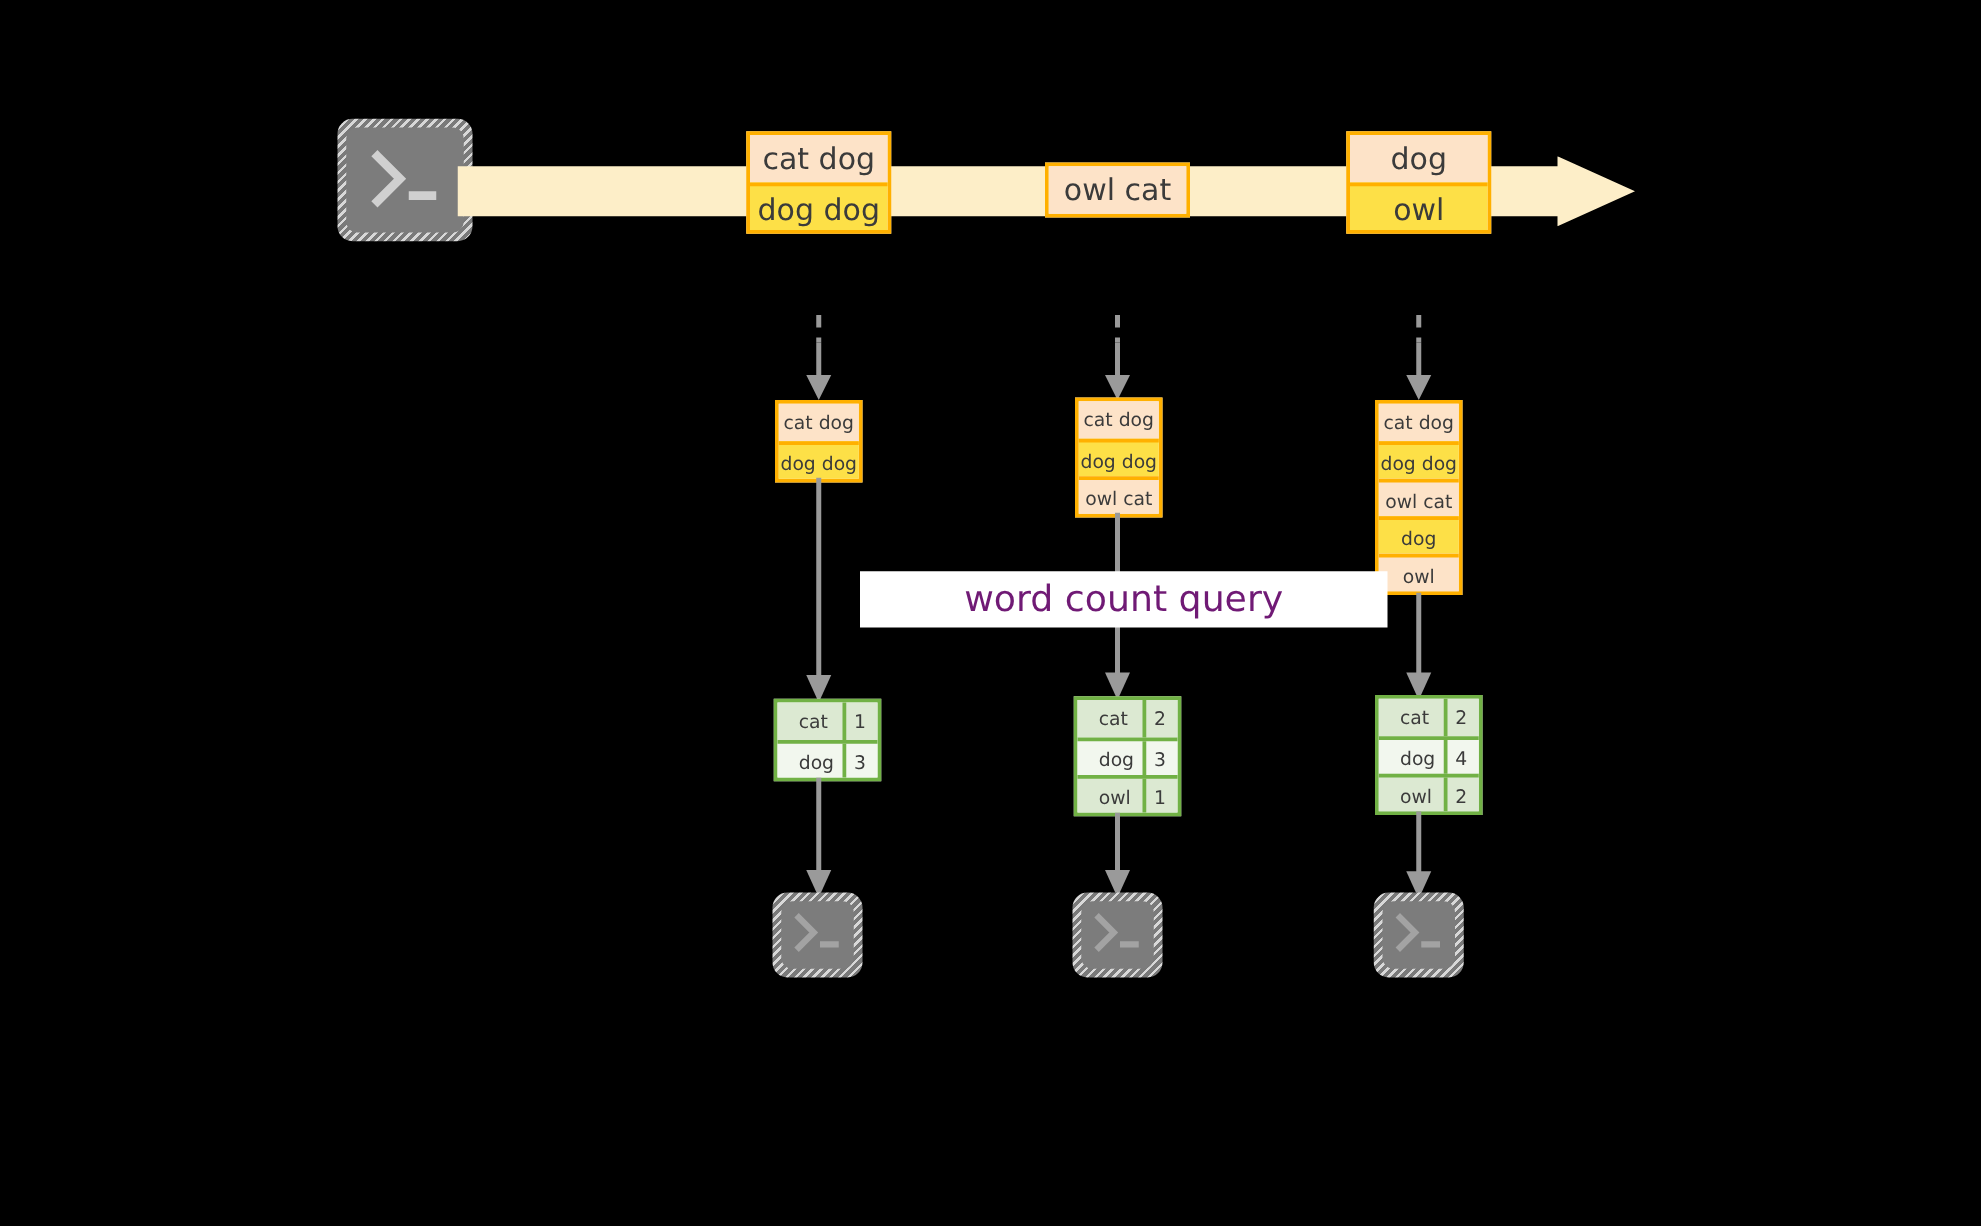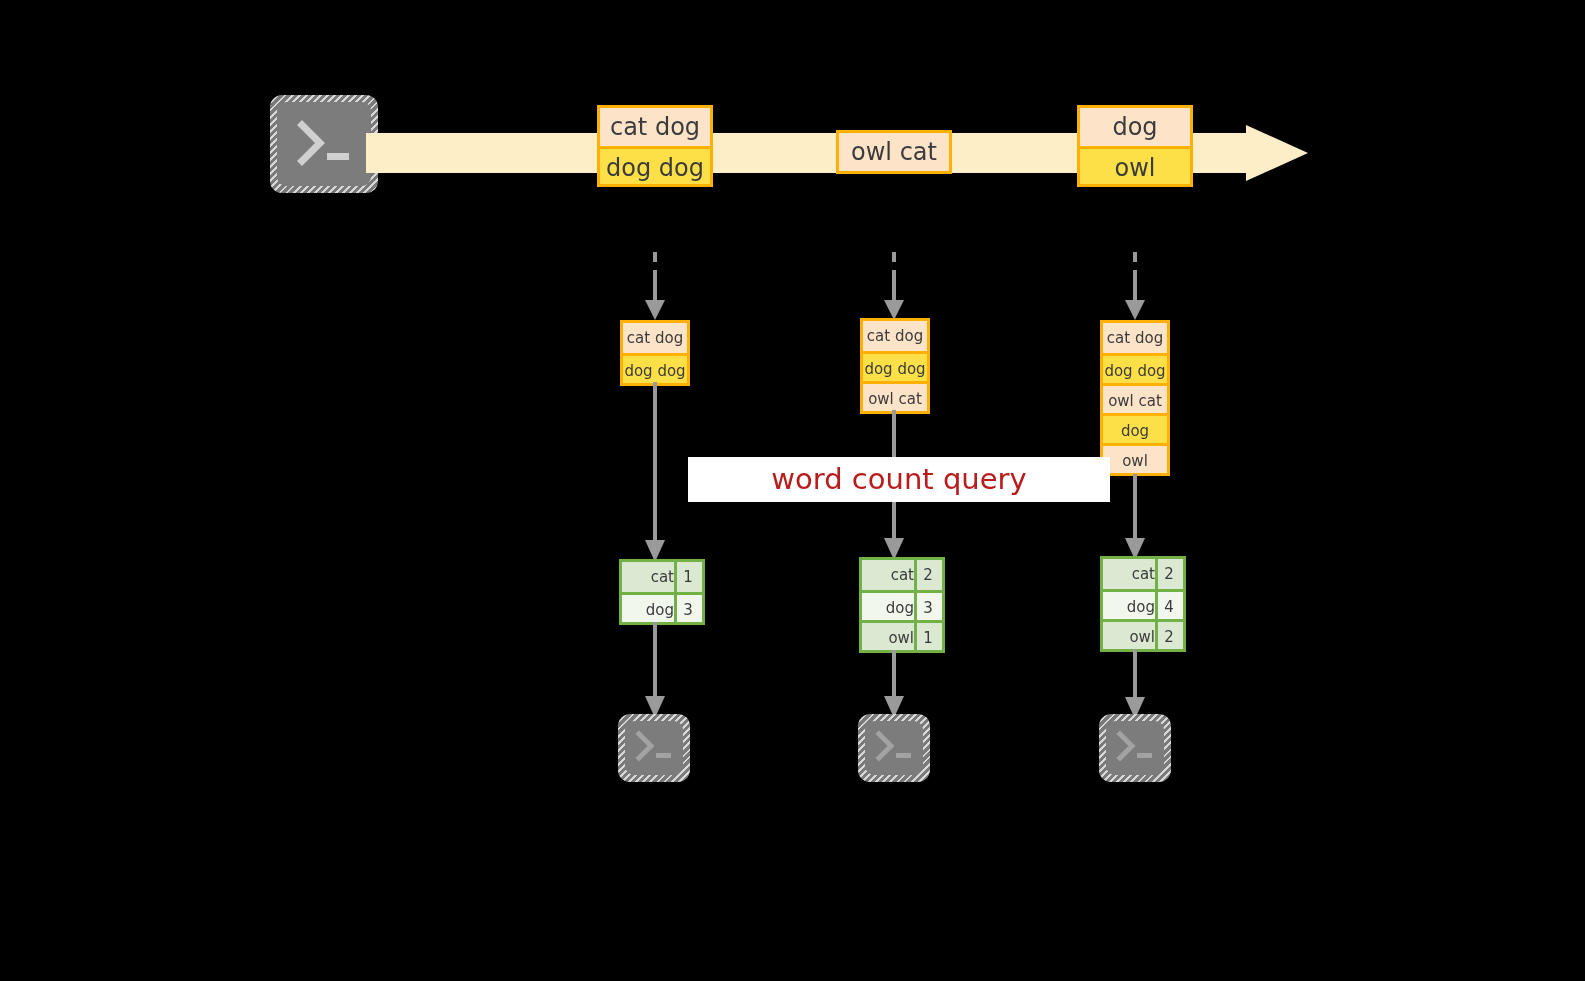--- a/index.html
+++ b/index.html
@@ -87,45 +87,46 @@
     display: flex;
     box-sizing: border-box;
     height: 30px;
   }
   .res-tbl .row + .row { border-top: 3px solid #71b145; }
   .res-tbl .row.odd  { background: #dce9d2; }
   .res-tbl .row.even { background: #f2f7ee; }
   .res-tbl .w {
     width: 55px;
     line-height: 30px;
-    text-align: right;
+    text-align: left;
     color: #3b3b3b;
     border-right: 3px solid #71b145;
     box-sizing: border-box;
+    padding-left: 17px;
   }
   .res-tbl .c {
     width: 22px;
     line-height: 30px;
     text-align: center;
     color: #3b3b3b;
     box-sizing: border-box;
   }
 
   
   .conn { position: absolute; }
 
   
   .query-label {
     position: absolute;
     left: 688px;
     top: 457px;
     width: 422px;
     height: 45px;
     background: #ffffff;
-    color: #b91c1c;
+    color: #701a75;
     font-size: 29px;
     line-height: 45px;
     text-align: center;
     white-space: nowrap;
   }
 </style>
 </head>
 <body>
 
 <div id="stage">

